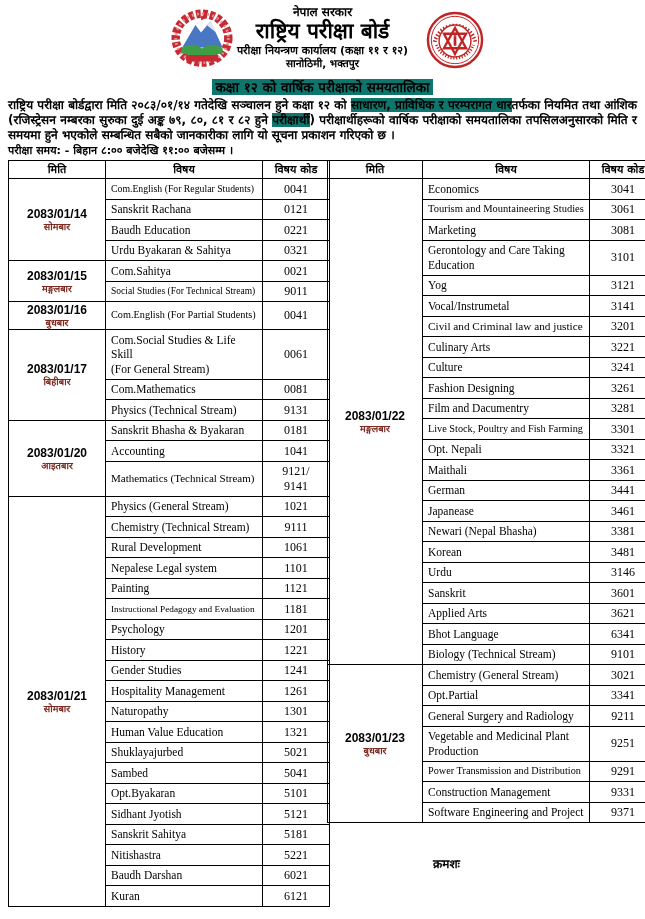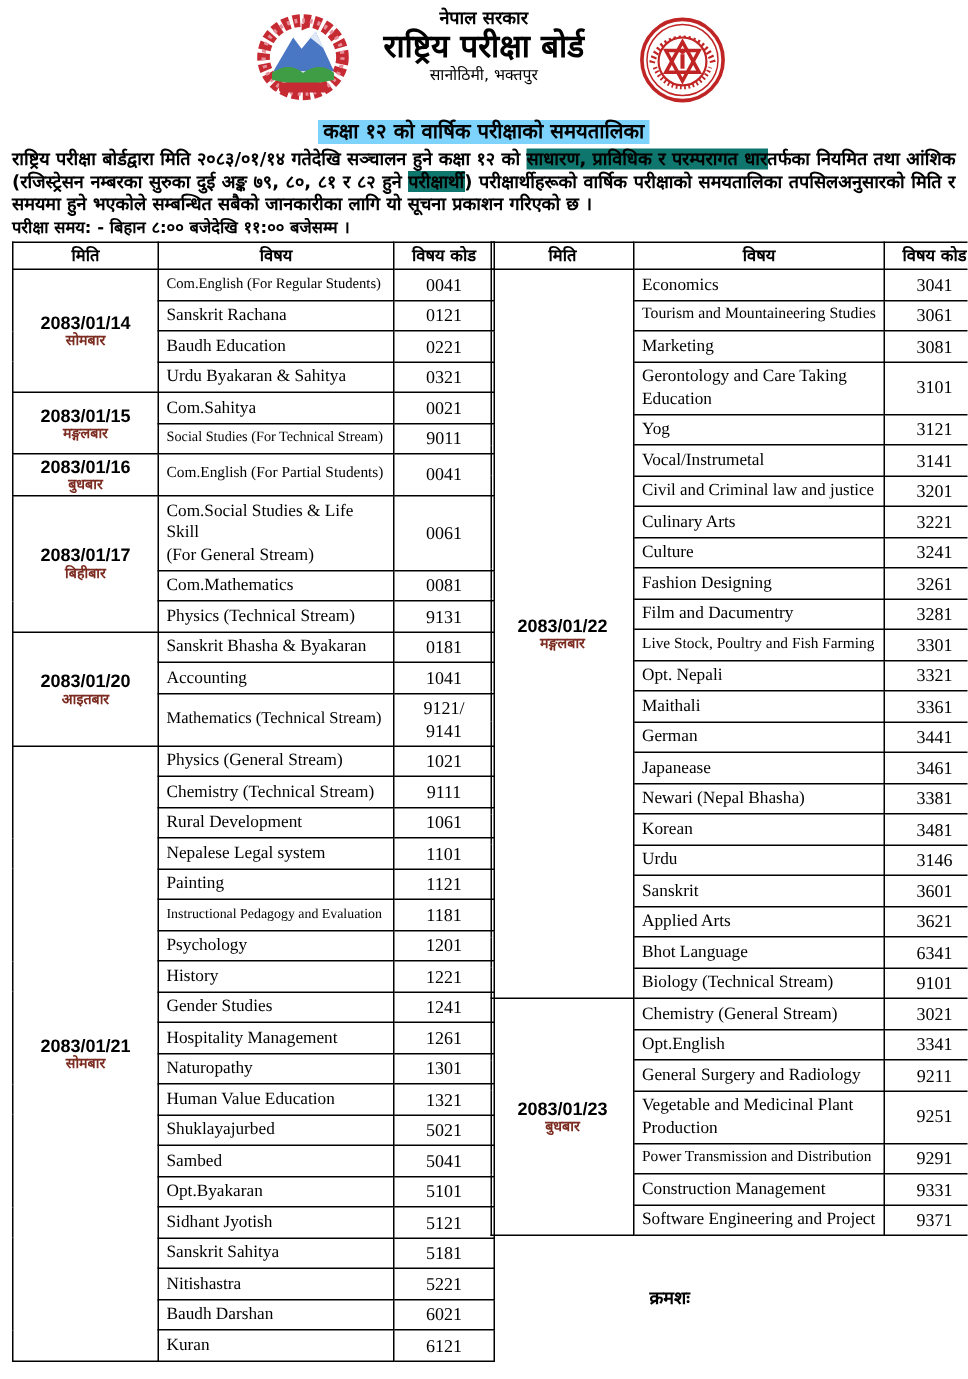--- a/index.html
+++ b/index.html
@@ -8,23 +8,23 @@
   .page { width:645px; height:919px; padding:5px 8px 0 8px; position:relative; }
 
   
   .header { position:relative; text-align:center; height:72px; }
   .logo-left { position:absolute; left:162px; top:4px; }
   .logo-right { position:absolute; left:418px; top:6px; }
   .dev { font-family:"DejaVu Sans", sans-serif; }
   .gov-line { font-size:12px; font-weight:bold; line-height:14px; }
   .board-line { font-size:21px; font-weight:bold; line-height:25px; }
   .office-line { font-size:11px; font-weight:bold; line-height:13px; }
-  .loc-line { font-size:10.5px; font-weight:normal; line-height:12px; }
+  .loc-line { font-size:10.5px; font-weight:bold; line-height:12px; }
   .doc-title { text-align:center; margin-top:2px; line-height:16px; }
-  .doc-title span { background:#7dd3fc; font-size:13.5px; font-weight:bold; padding:0 3px; }
+  .doc-title span { background:#0f766e; font-size:13.5px; font-weight:bold; padding:0 3px; }
 
   
   .notice { font-size:12px; font-weight:bold; line-height:15px; text-align:justify; margin-top:3px; }
   .hl { background:#0f766e; }
   .exam-time { font-size:11px; font-weight:bold; line-height:13px; margin-top:1px; }
 
   
   .tables { display:flex; align-items:flex-start; margin-top:3px; }
   .col-left { width:299px; }
   .col-right { width:307px; margin-left:20px; }
@@ -55,20 +55,21 @@
       <ellipse cx="34" cy="31" rx="28" ry="26" fill="none" stroke="#e68f9a" stroke-width="3" stroke-dasharray="2 3.5"></ellipse>
       <ellipse cx="34" cy="32" rx="22" ry="21" fill="#ffffff"></ellipse>
       <path d="M13 41 L27 17 L33 25 L43 13 L56 41 Z" fill="#4a77c4"></path>
       <path d="M39 17 L43 13 L49 25 Z" fill="#dfe9f7"></path>
       <path d="M12 42 Q24 34 34 42 Q46 34 56 42 L56 47 Q34 53 12 47 Z" fill="#3f9e45"></path>
       <rect x="17" y="49" width="34" height="7" rx="2" fill="#c62b33"></rect>
       <path d="M33 17 L33 7 L39 9.5 L33 12 Z" fill="#c62b33"></path>
     </svg>
     <div class="gov-line dev">नेपाल सरकार</div>
     <div class="board-line dev">राष्ट्रिय परीक्षा बोर्ड</div>
+    <div class="office-line dev">परीक्षा नियन्त्रण कार्यालय (कक्षा ११ र १२)</div>
     <div class="loc-line dev">सानोठिमी, भक्तपुर</div>
     <svg class="logo-right" width="58" height="58" viewBox="0 0 60 60">
       <circle cx="30" cy="30" r="28" fill="#ffffff" stroke="#c02425" stroke-width="2.5"></circle>
       <circle cx="30" cy="30" r="24.5" fill="none" stroke="#c02425" stroke-width="1"></circle>
       <path d="M 9 32 A 21.5 21.5 0 0 1 51 32" fill="none" stroke="#c02425" stroke-width="4" stroke-dasharray="1.5 1.8"></path>
       <path d="M 11 35 A 20 20 0 0 0 49 35" fill="none" stroke="#c02425" stroke-width="3" stroke-dasharray="1.2 1.7"></path>
       <circle cx="30" cy="31" r="16.5" fill="#ffffff" stroke="#c02425" stroke-width="1.5"></circle>
       <path d="M30 17.5 L41.5 38.5 L18.5 38.5 Z" fill="none" stroke="#c02425" stroke-width="2.4"></path>
       <path d="M30 44.5 L41.5 23.5 L18.5 23.5 Z" fill="none" stroke="#c02425" stroke-width="2.4"></path>
       <rect x="28.6" y="26" width="2.8" height="10" fill="#c02425"></rect>
@@ -365,21 +366,21 @@
             </tr>
             <tr>
               <td class="date-cell" rowspan="7">
                 <div class="date">2083/01/23</div>
                 <div class="weekday">बुधबार</div>
               </td>
               <td class="subject-cell">Chemistry (General Stream)</td>
               <td class="code-cell">3021</td>
             </tr>
             <tr>
-              <td class="subject-cell">Opt.English</td>
+              <td class="subject-cell">Opt.Partial</td>
               <td class="code-cell">3341</td>
             </tr>
             <tr>
               <td class="subject-cell">General Surgery and Radiology</td>
               <td class="code-cell">9211</td>
             </tr>
             <tr>
               <td class="subject-cell wrap">Vegetable and Medicinal Plant
 Production</td>
               <td class="code-cell">9251</td>

